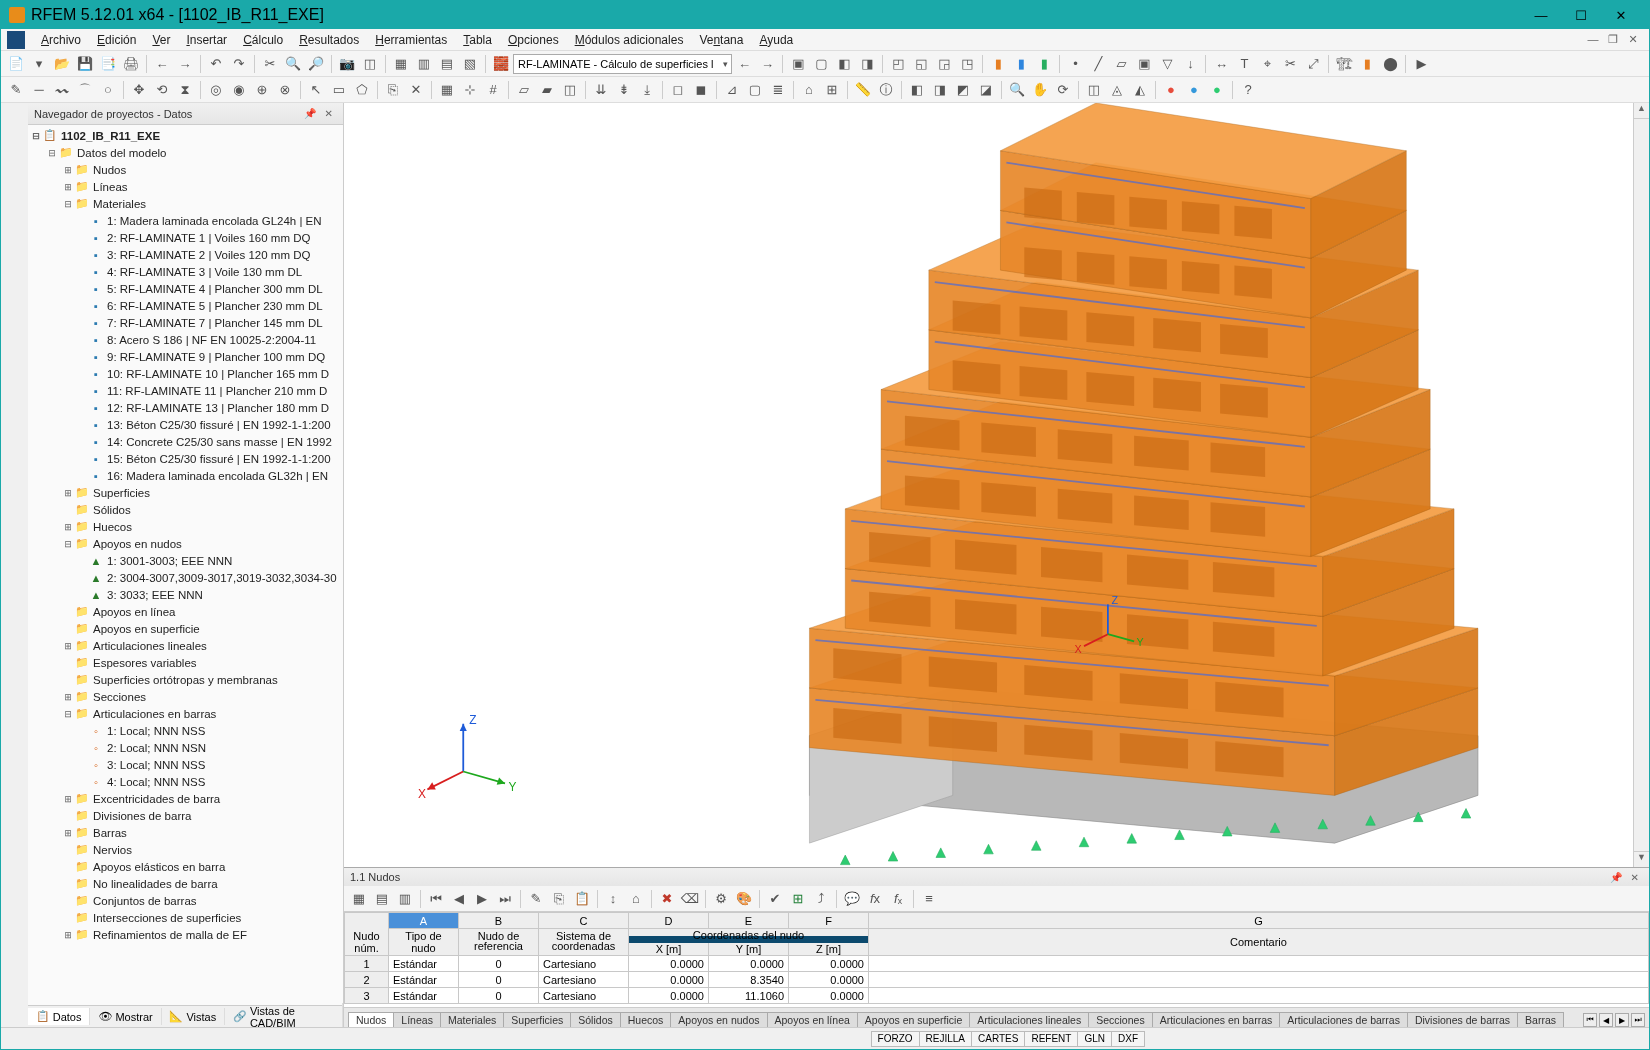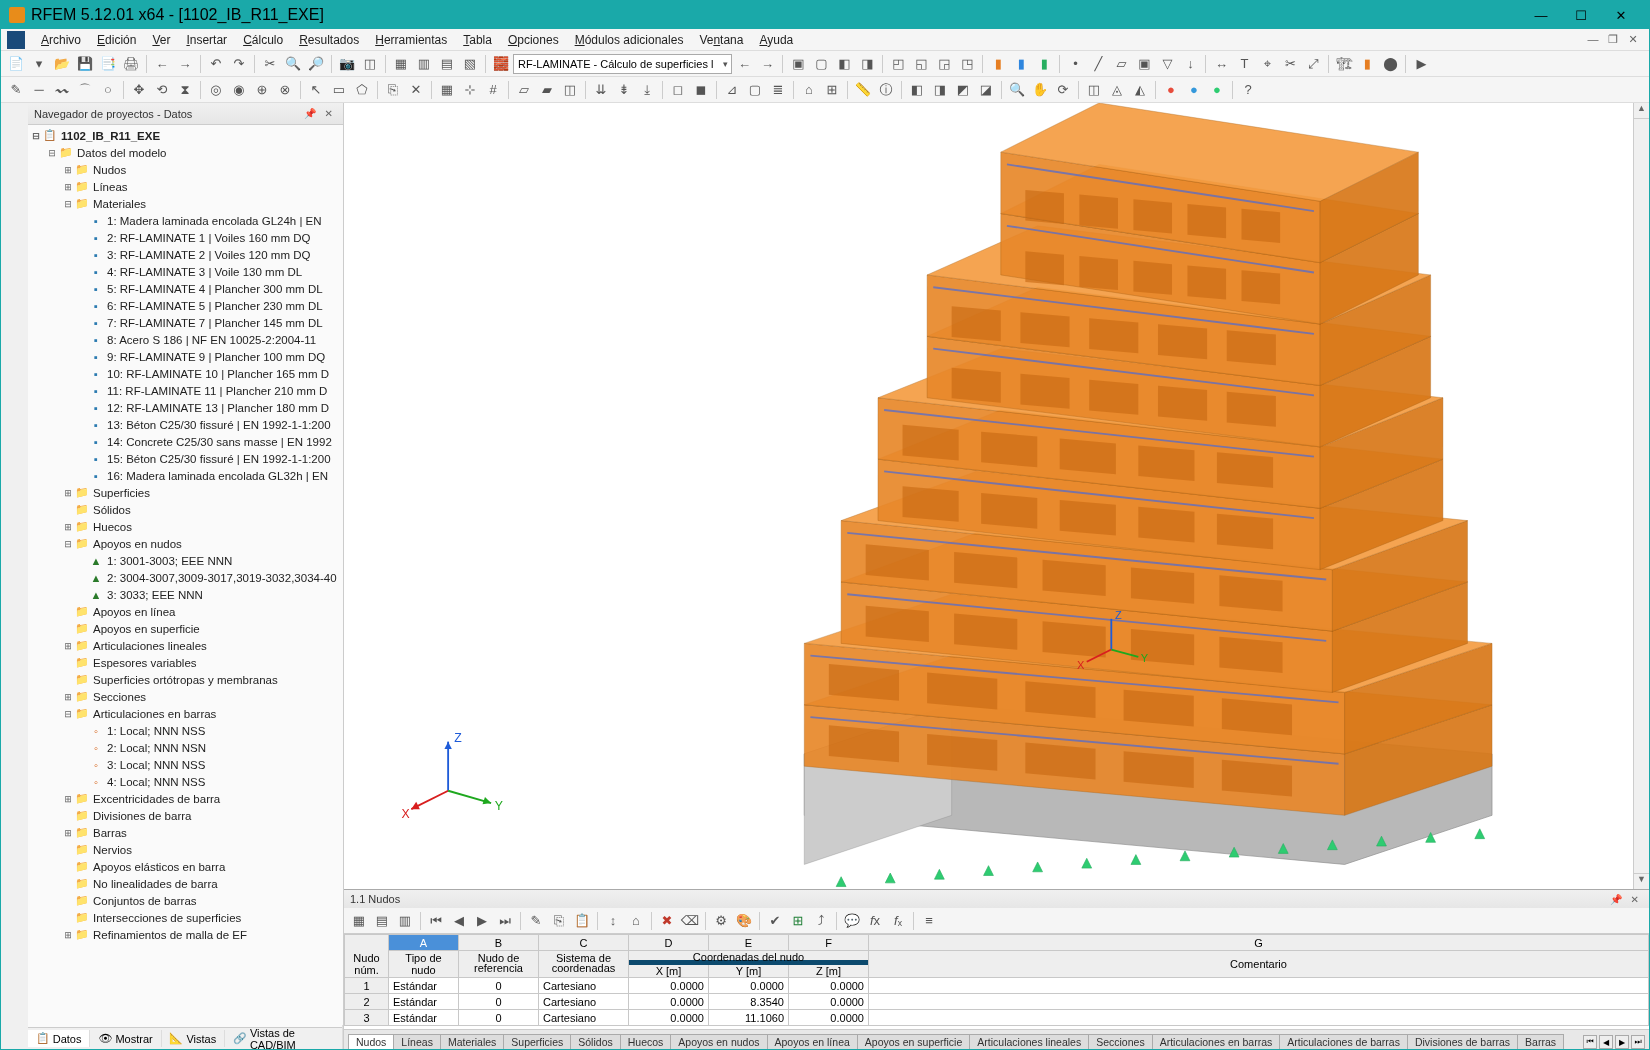--- a/index.html
+++ b/index.html
@@ -353,21 +353,21 @@
             <span class="ico-t folder">📁</span>
             <span>Apoyos en nudos</span>
           </div>
         <div id="supports-list">
             <div class="tree-item" style="padding-left: 60px;">
               <span class="ico-t node-sup">▲</span>
               <span>1: 3001-3003; EEE NNN</span>
             </div>
             <div class="tree-item" style="padding-left: 60px;">
               <span class="ico-t node-sup">▲</span>
-              <span>2: 3004-3007,3009-3017,3019-3032,3034-40</span>
+              <span>2: 3004-3007,3009-3017,3019-3032,3034-30</span>
             </div>
             <div class="tree-item" style="padding-left: 60px;">
               <span class="ico-t node-sup">▲</span>
               <span>3: 3033; EEE NNN</span>
             </div>
           </div>
         <div class="tree-item" style="padding-left:34px">
             <span class="exp"> </span>
             <span class="ico-t folder">📁</span>
             <span>Apoyos en línea</span>
@@ -688,21 +688,21 @@
             <th>D</th>
             <th>E</th>
             <th>F</th>
             <th>G</th>
           </tr>
           <tr>
             <th>Tipo de nudo</th>
             <th style="line-height:0.9">Nudo de<br>referencia</th>
             <th style="line-height:0.9">Sistema de<br>coordenadas</th>
             <th colspan="3" style="padding:0">
-                    <div style="border-bottom:5px solid #0c4a6e;height:14px">Coordenadas del nudo</div>
+                    <div style="border-bottom:7px solid #0c4a6e;height:14px">Coordenadas del nudo</div>
                     <div style="display:flex">
                       <div style="flex:1;border-right:1px solid #c8c8c8">X [m]</div>
                       <div style="flex:1;border-right:1px solid #c8c8c8">Y [m]</div>
                       <div style="flex:1">Z [m]</div>
                     </div>
                   </th>
             <th>Comentario</th>
           </tr>
           </tbody>
               <tbody id="table-rows">
@@ -759,13 +759,23 @@
               <div>⏮</div>
               <div>◀</div>
               <div>▶</div>
               <div>⏭</div>
             </div>
           </div>
     </div>
     </div>
   </div>
 
+  <div class="statusbar">
+    <div class="spacer"></div>
+    <div class="cell">FORZO</div>
+    <div class="cell">REJILLA</div>
+    <div class="cell">CARTES</div>
+    <div class="cell">REFENT</div>
+    <div class="cell">GLN</div>
+    <div class="cell">DXF</div>
+    <div style="width:500px"></div>
+  </div>
 </div>
 
 </body></html>

